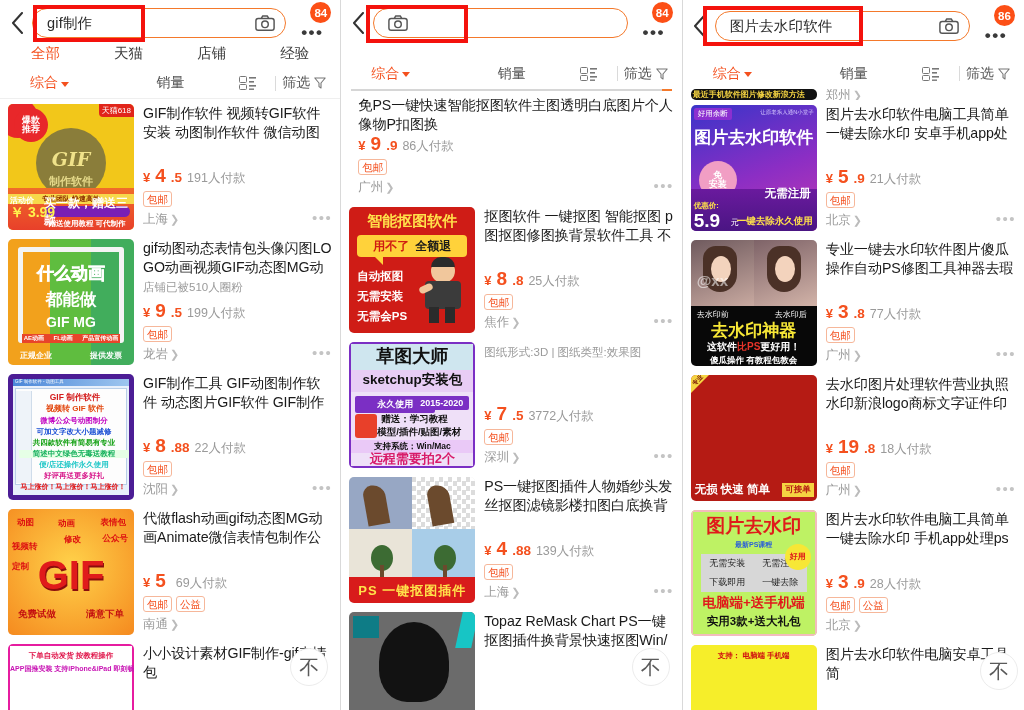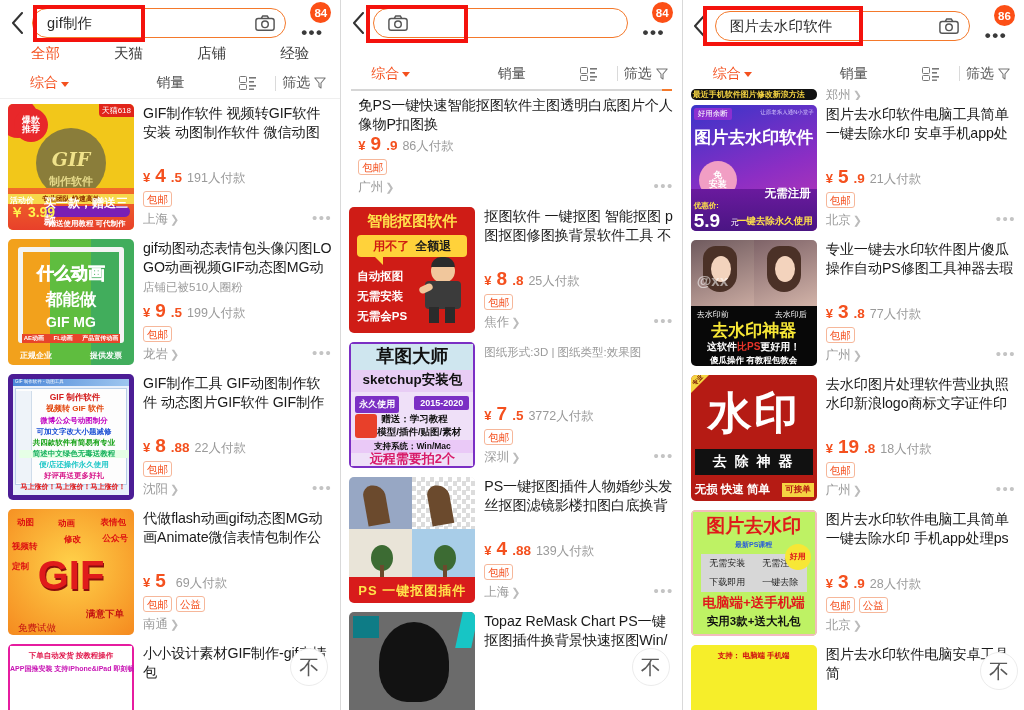--- a/index.html
+++ b/index.html
@@ -390,21 +390,21 @@
         <div class="thumb">
           <div class="th" style="background:radial-gradient(circle at 50% 45%,#ffd24a,#f58a1f)">
             <div class="ctext" style="top:46px;font-size:40px;color:#e01b1b;text-shadow:1px 2px 0 #8a0d0d;font-family:'Liberation Sans',sans-serif;">GIF</div>
             <div style="position:absolute;left:9px;top:8px;font-size:8.5px;color:#d11;font-weight:bold">动图</div>
             <div style="position:absolute;left:50px;top:9px;font-size:8.5px;color:#d11;font-weight:bold">动画</div>
             <div style="position:absolute;right:8px;top:8px;font-size:8.5px;color:#d11;font-weight:bold">表情包</div>
             <div style="position:absolute;left:4px;top:32px;font-size:8.5px;color:#d11;font-weight:bold">视频转</div>
             <div style="position:absolute;left:56px;top:25px;font-size:8.5px;color:#d11;font-weight:bold">修改</div>
             <div style="position:absolute;right:6px;top:24px;font-size:8.5px;color:#d11;font-weight:bold">公众号</div>
             <div style="position:absolute;left:4px;top:52px;font-size:8.5px;color:#d11;font-weight:bold">定制</div>
-            <div style="position:absolute;left:10px;bottom:0;font-size:9.5px;color:#c41010;font-weight:normal">免费试做</div>
+            <div style="position:absolute;left:10px;bottom:14px;font-size:9.5px;color:#c41010;font-weight:bold">免费试做</div>
             <div style="position:absolute;right:10px;bottom:14px;font-size:9.5px;color:#c41010;font-weight:bold">满意下单</div>
           </div>
         </div>
         <div class="info">
           <div class="title">代做flash动画gif动态图MG动画Animate微信表情包制作公众号</div>
           <div class="price-row">
             <span class="cur">¥</span>
             <span class="pint">5</span>
             <span class="pdec"></span>
             <span class="paid">69人付款</span>
@@ -553,21 +553,21 @@
         </div>
       </div>
 
       <div class="item">
         <div class="thumb">
           <div class="th" style="background:#efe0f8;border:2px solid #7b2fc4">
             <div style="position:absolute;left:0;right:0;top:0;height:26px;background:#cfe6ef"></div>
             <div class="ctext" style="top:3px;font-size:18px;color:#111;">草图大师</div>
             <div style="position:absolute;left:0;right:0;top:26px;height:22px;background:#e8cdf5"></div>
             <div class="ctext" style="top:29px;font-size:13.5px;color:#111;">sketchup安装包</div>
-            <div style="position:absolute;left:4px;top:52px;background:#7b2fc4;color:#fff;font-size:9px;padding:2px 4px;border-radius:2px;font-weight:bold">永久使用</div>
+            <div style="position:absolute;left:4px;top:52px;background:#7b2fc4;color:#fff;font-size:9px;padding:2px 22px;border-radius:2px;font-weight:bold">永久使用</div>
             <div style="position:absolute;right:4px;top:52px;background:#7b2fc4;color:#fff;font-size:9px;padding:2px 6px;border-radius:2px;font-weight:bold">2015-2020</div>
             <div style="position:absolute;left:4px;top:70px;width:22px;height:24px;background:#e8402a;border-radius:3px"></div>
             <div style="position:absolute;left:30px;top:69px;font-size:9.5px;color:#111;font-weight:bold">赠送：学习教程</div>
             <div style="position:absolute;left:26px;top:82px;font-size:9.5px;color:#111;font-weight:bold">模型/插件/贴图/素材</div>
             <div style="position:absolute;left:0;right:0;top:96px;height:13px;background:#eac9f7;text-align:center;font-size:8.5px;color:#111;font-weight:bold;line-height:13px">支持系统：Win/Mac</div>
             <div class="ctext" style="bottom:1px;top:auto;font-size:13px;color:#d81b6a;">远程需要拍2个</div>
           </div>
         </div>
         <div class="info">
           <div class="attrline">图纸形式:3D | 图纸类型:效果图</div>
@@ -780,22 +780,20 @@
             <span class="row-dots">•••</span>
           </div>
         </div>
       </div>
 
       <div class="item">
         <div class="thumb">
           <div class="th" style="background:#b51b14">
             <div style="position:absolute;left:0;top:0;width:0;height:0;border-top:18px solid #f5d442;border-right:18px solid transparent"></div>
             <div style="position:absolute;left:1px;top:1px;font-size:6px;color:#7a1a0a;font-weight:bold;transform:rotate(-45deg)">专业</div>
-            <div class="ctext" style="top:16px;font-size:44px;color:#fff;letter-spacing:2px;line-height:44px;font-weight:bold;">水印</div>
-            <div style="position:absolute;left:4px;right:4px;top:74px;height:26px;background:#111;display:flex;align-items:center;justify-content:center;color:#fff;font-size:14px;letter-spacing:2px;font-weight:bold">去 除 神 器</div>
             <div style="position:absolute;left:4px;bottom:4px;font-size:11.5px;color:#fff;font-weight:bold">无损 快速 简单</div>
             <div style="position:absolute;right:3px;bottom:4px;background:#f5d442;color:#b51b14;font-size:8.5px;padding:1px 3px;font-weight:bold">可接单</div>
           </div>
         </div>
         <div class="info">
           <div class="title">去水印图片处理软件营业执照水印新浪logo商标文字证件印图还</div>
           <div class="price-row">
             <span class="cur">¥</span>
             <span class="pint">19</span>
             <span class="pdec">.8</span>

